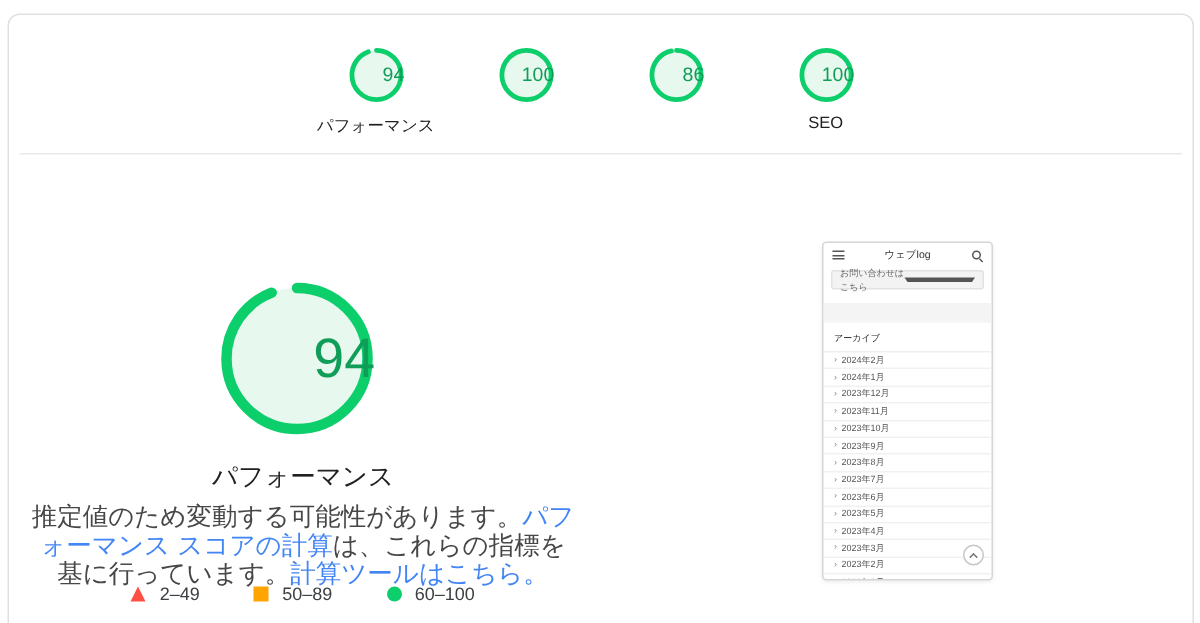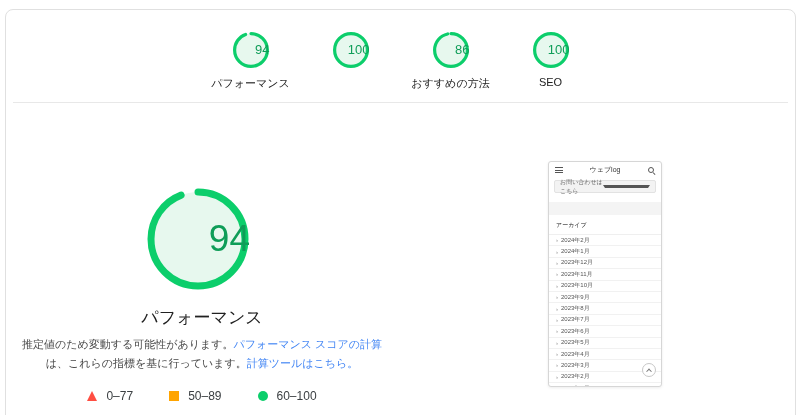--- a/index.html
+++ b/index.html
@@ -21,21 +21,21 @@
   .g-score{position:absolute;left:0;top:0;width:100%;height:38px;line-height:38px;
     font-size:13px;color:var(--score-text);text-align:right;}
   .g-label{margin-top:7px;font-size:11px;color:var(--text-dark);}
   .divider{position:absolute;top:92px;left:7px;right:7px;height:1px;background:var(--divider);}
   
   .gauge-big{position:absolute;left:140px;top:177px;width:104px;height:104px;}
   .gauge-big .g-score{height:104px;line-height:104px;font-size:37px;}
   .perf-title{position:absolute;top:296px;left:0;width:392px;text-align:center;
     font-size:17px;color:var(--text-dark);}
   .perf-desc{position:absolute;top:325px;left:14px;width:364px;text-align:center;
-    font-size:11px;line-height:19px;color:var(--text-body);}
+    font-size:17px;line-height:19px;color:var(--text-body);}
   .perf-desc a{color:var(--link);text-decoration:none;cursor:pointer;}
   
   .legend{position:absolute;top:379px;left:0;width:392px;display:flex;
     justify-content:center;align-items:center;gap:36px;}
   .leg-item{display:flex;align-items:center;gap:9px;font-size:12px;color:#3c4043;}
   .tri{width:0;height:0;border-left:5.5px solid transparent;border-right:5.5px solid transparent;
     border-bottom:10px solid var(--red);}
   .sq{width:10px;height:10px;background:var(--orange);}
   .dot{width:10px;height:10px;border-radius:50%;background:var(--green);}
   
@@ -93,21 +93,20 @@
       </div>
     </div>
     <div class="g-block">
       <div class="g-circle">
         <svg width="38" height="38" viewBox="0 0 38 38">
           <circle cx="19" cy="19" r="16.4" fill="var(--green-fill)" stroke="none"></circle>
           <circle cx="19" cy="19" r="16.4" fill="none" stroke="var(--green)" stroke-width="3.2" stroke-linecap="round" transform="rotate(-90 19 19)" stroke-dasharray="98.92246717526423 103.04423664090024"></circle>
         </svg>
         <span class="g-score">86</span>
       </div>
-      <div class="g-label">おすすめの方法</div>
     </div>
     <div class="g-block">
       <div class="g-circle">
         <svg width="38" height="38" viewBox="0 0 38 38">
           <circle cx="19" cy="19" r="16.4" fill="var(--green-fill)" stroke="none"></circle>
           <circle cx="19" cy="19" r="16.4" fill="none" stroke="var(--green)" stroke-width="3.2" stroke-linecap="round" transform="rotate(-90 19 19)" stroke-dasharray="103.04423664090024 103.04423664090024"></circle>
         </svg>
         <span class="g-score">100</span>
       </div>
       <div class="g-label">SEO</div>
@@ -124,21 +123,21 @@
     <span class="g-score">94</span>
   </div>
 
   <div class="perf-title">パフォーマンス</div>
 
   <p class="perf-desc"><span>推定値のため変動する可能性があります。</span><a>パフォーマンス スコアの計算</a><span>は、これらの指標を基に行っています。</span><a>計算ツールはこちら。</a></p>
 
   <div class="legend">
     <div class="leg-item">
       <span class="tri"></span>
-      <span>0–77</span>
+      <span>2–49</span>
     </div>
     <div class="leg-item">
       <span class="sq"></span>
       <span>50–89</span>
     </div>
     <div class="leg-item">
       <span class="dot"></span>
       <span>60–100</span>
     </div>
   </div>

